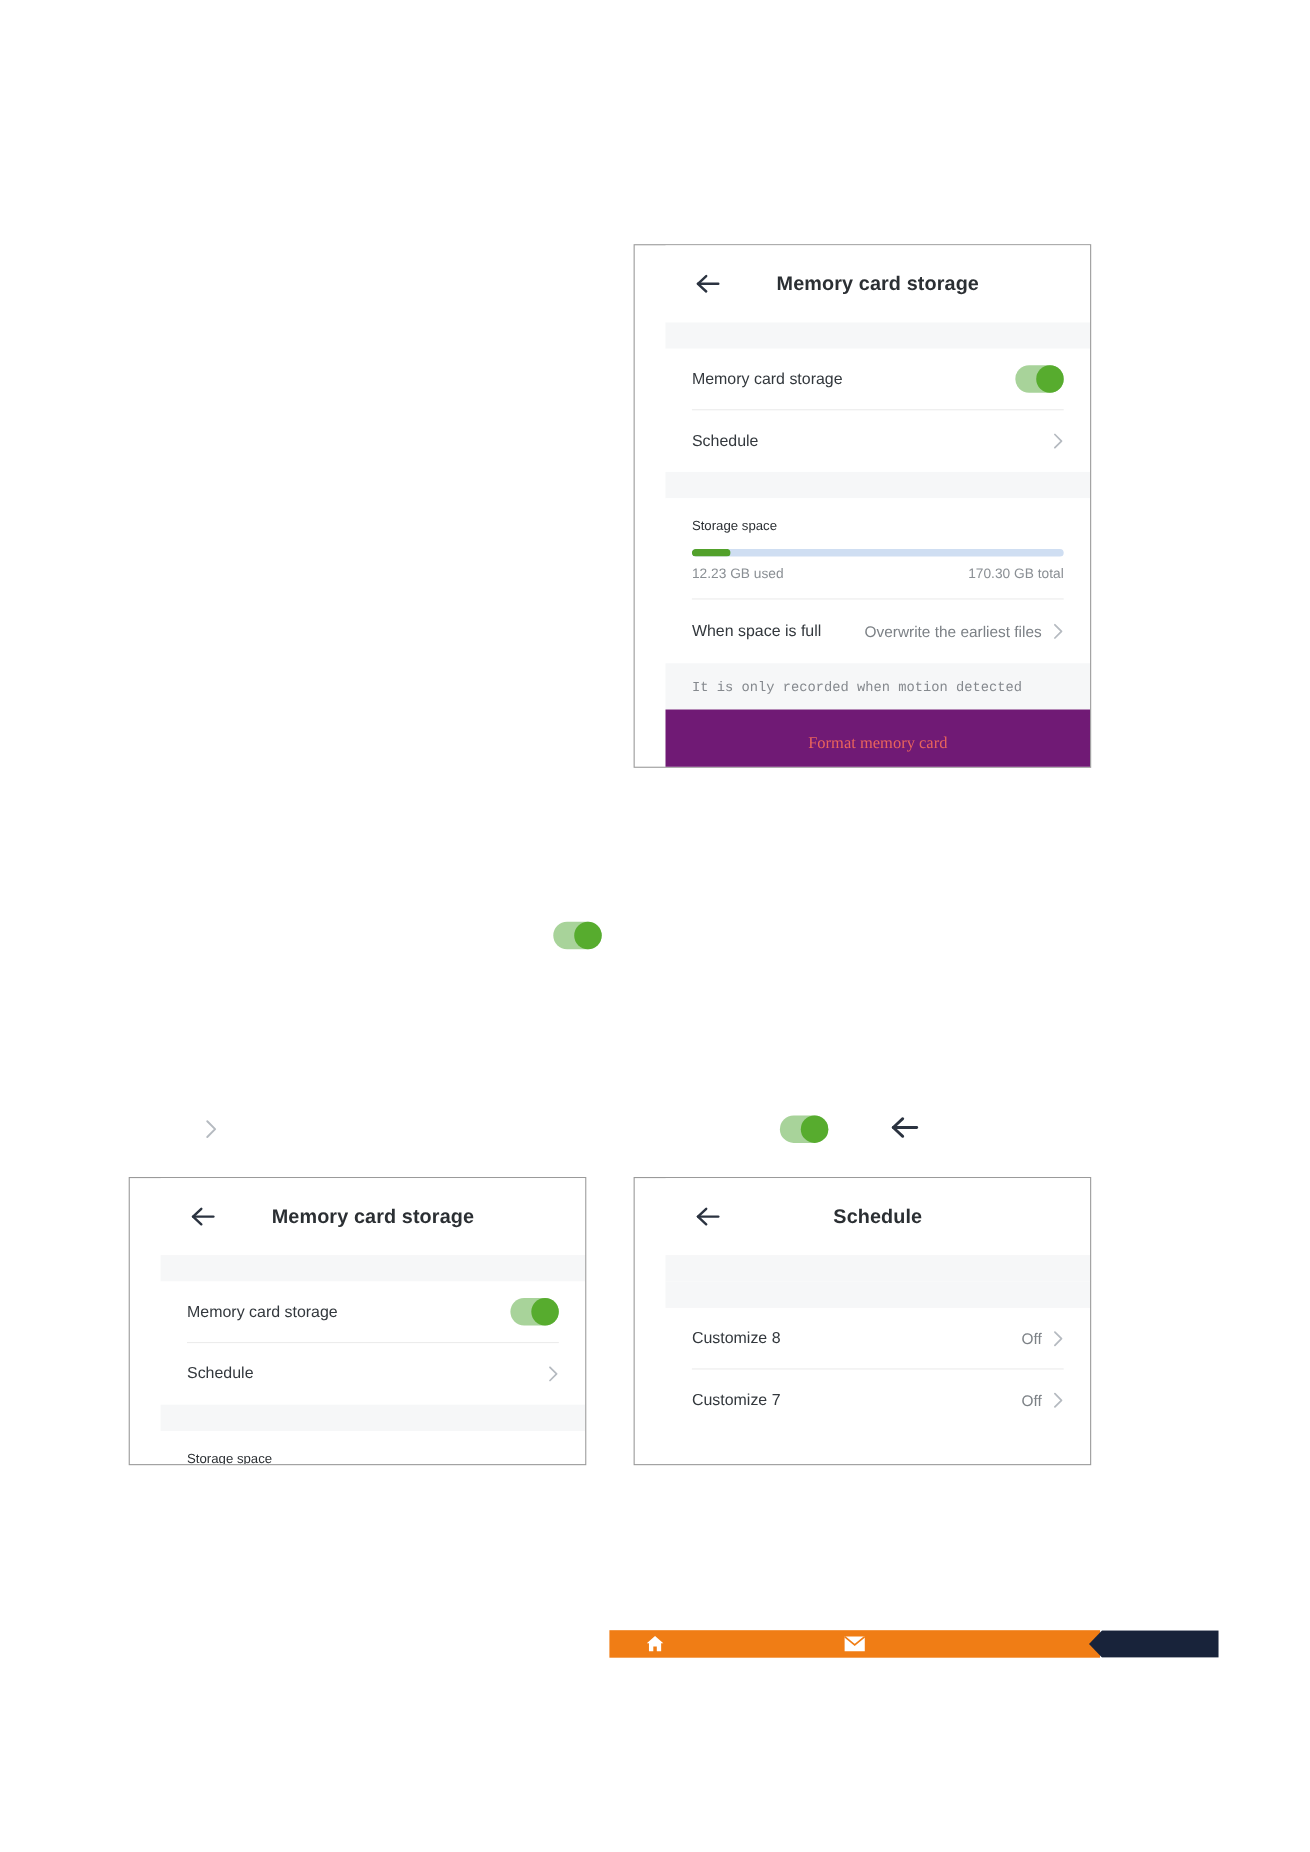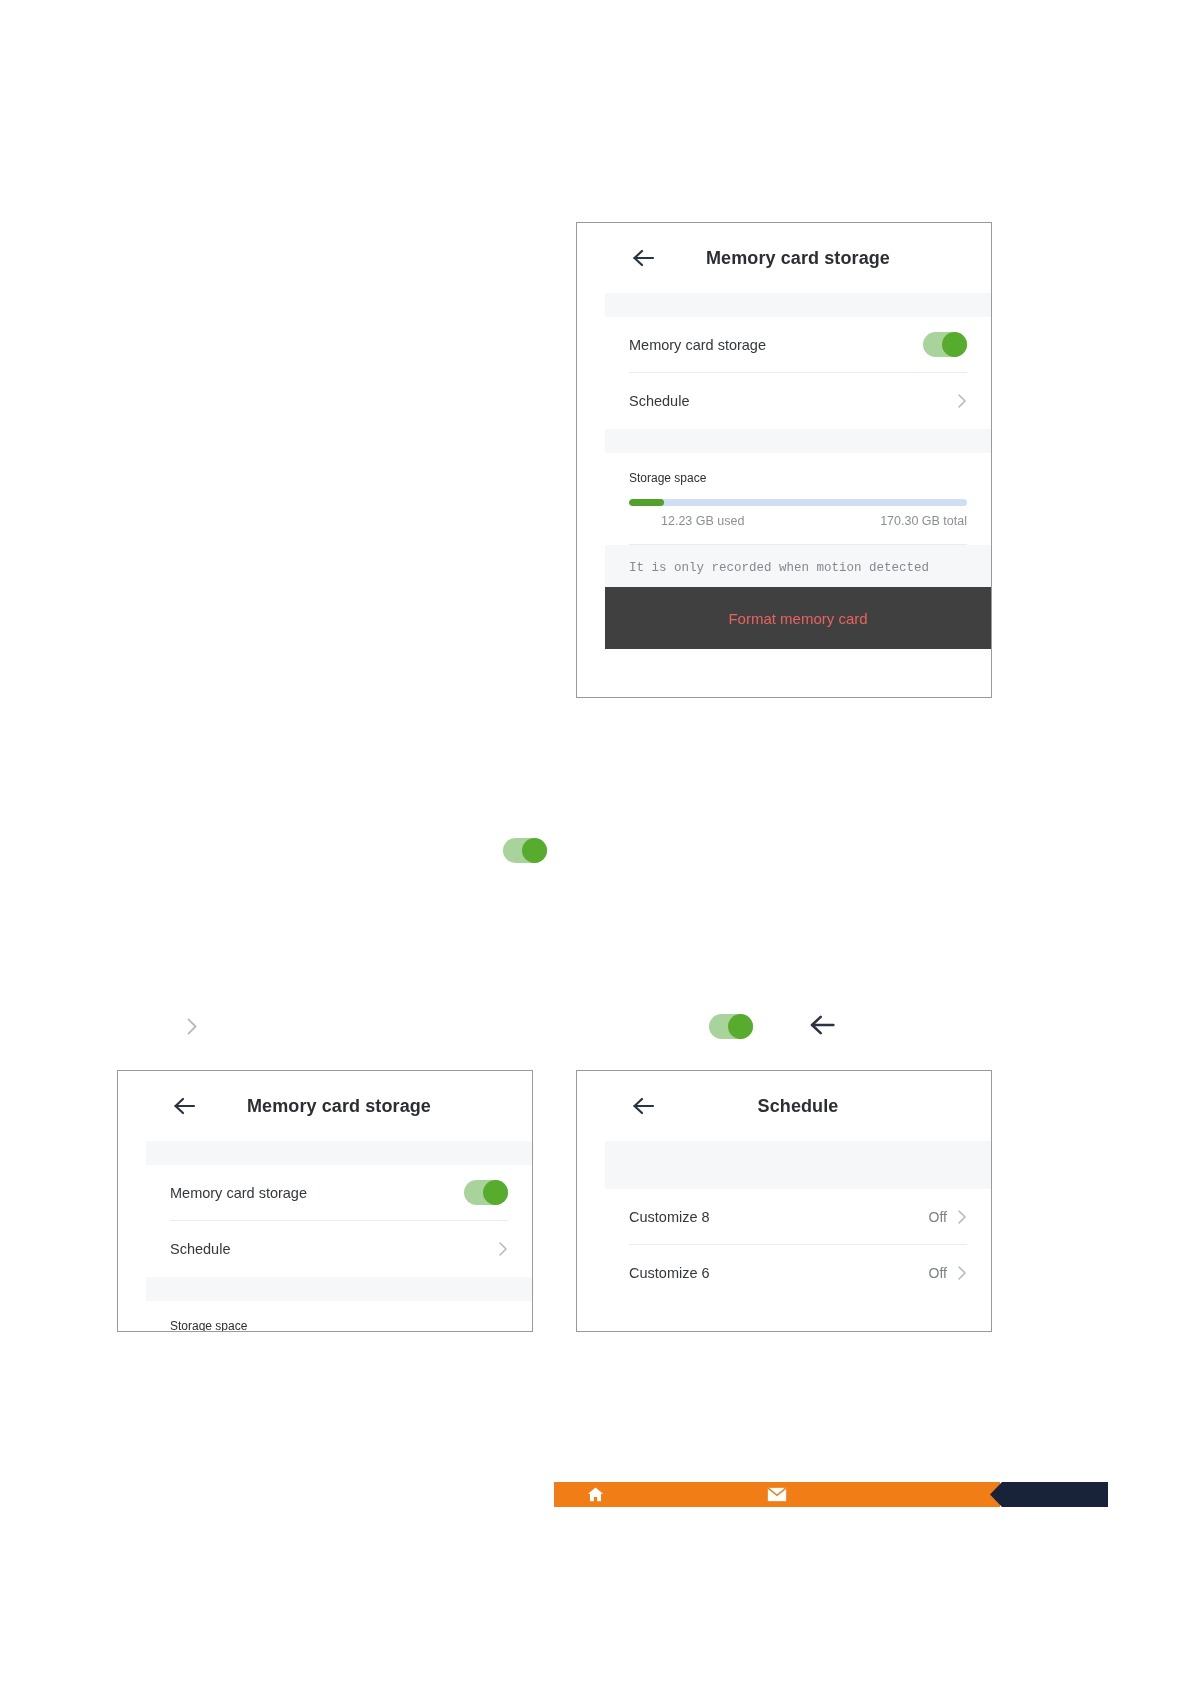--- a/index.html
+++ b/index.html
@@ -144,40 +144,40 @@
   .bar-legend {
     display: flex;
     justify-content: space-between;
     margin-top: 8px;
     padding-bottom: 16px;
     border-bottom: 1px solid #ececec;
   }
   .bar-legend span {
     font-size: 12.5px;
     color: #8a8f94;
-    margin-left: 32px;
   }
 
   .note-band {
     background: #f6f7f8;
     padding: 12px 24px;
     box-sizing: border-box;
   }
   .note-band span {
     font-size: 12.5px;
     color: #85898e;
     font-family: Liberation Mono, monospace;
   }
 
   .format-row {
     height: 62px;
     display: flex;
     align-items: center;
     justify-content: center;
-    background: #404040;
+    background: #701a75;
+    font-family: Liberation Serif, serif;
   }
   .format-row span {
     font-size: 15px;
     color: #e8635c;
   }
 
   
   .float {
     position: absolute;
   }
@@ -258,20 +258,31 @@
 
     <div class="bar-track">
       <div class="bar-fill" id="main-bar-fill" style="width: 10.5%;"></div>
     </div>
 
     <div class="bar-legend">
       <span>12.23 GB used</span>
       <span>170.30 GB total</span>
     </div>
 
+    <div class="row last" style="height:58px;">
+      <span class="row-label">When space is full</span>
+      <div class="row-right">
+        <span class="row-value">Overwrite the earliest files</span>
+        <span class="chev">
+          <svg width="10" height="16" viewBox="0 0 10 16">
+              <path d="M2 2 L8 8 L2 14" stroke="#b5bac0" stroke-width="1.6" fill="none" stroke-linecap="round" stroke-linejoin="round"></path>
+            </svg>
+        </span>
+      </div>
+    </div>
   </div>
 
   <div class="note-band">
     <span>It is only recorded when motion detected</span>
   </div>
 
   <div class="format-row">
     <span>Format memory card</span>
   </div>
 </div>
@@ -365,21 +376,21 @@
       <div class="row-right">
         <span class="row-value">Off</span>
         <span class="chev">
           <svg width="10" height="16" viewBox="0 0 10 16">
               <path d="M2 2 L8 8 L2 14" stroke="#b5bac0" stroke-width="1.6" fill="none" stroke-linecap="round" stroke-linejoin="round"></path>
             </svg>
         </span>
       </div>
     </div>
     <div class="row last">
-      <span class="row-label">Customize 6</span>
+      <span class="row-label">Customize 7</span>
       <div class="row-right">
         <span class="row-value">Off</span>
         <span class="chev">
           <svg width="10" height="16" viewBox="0 0 10 16">
               <path d="M2 2 L8 8 L2 14" stroke="#b5bac0" stroke-width="1.6" fill="none" stroke-linecap="round" stroke-linejoin="round"></path>
             </svg>
         </span>
       </div>
     </div>
   </div>

